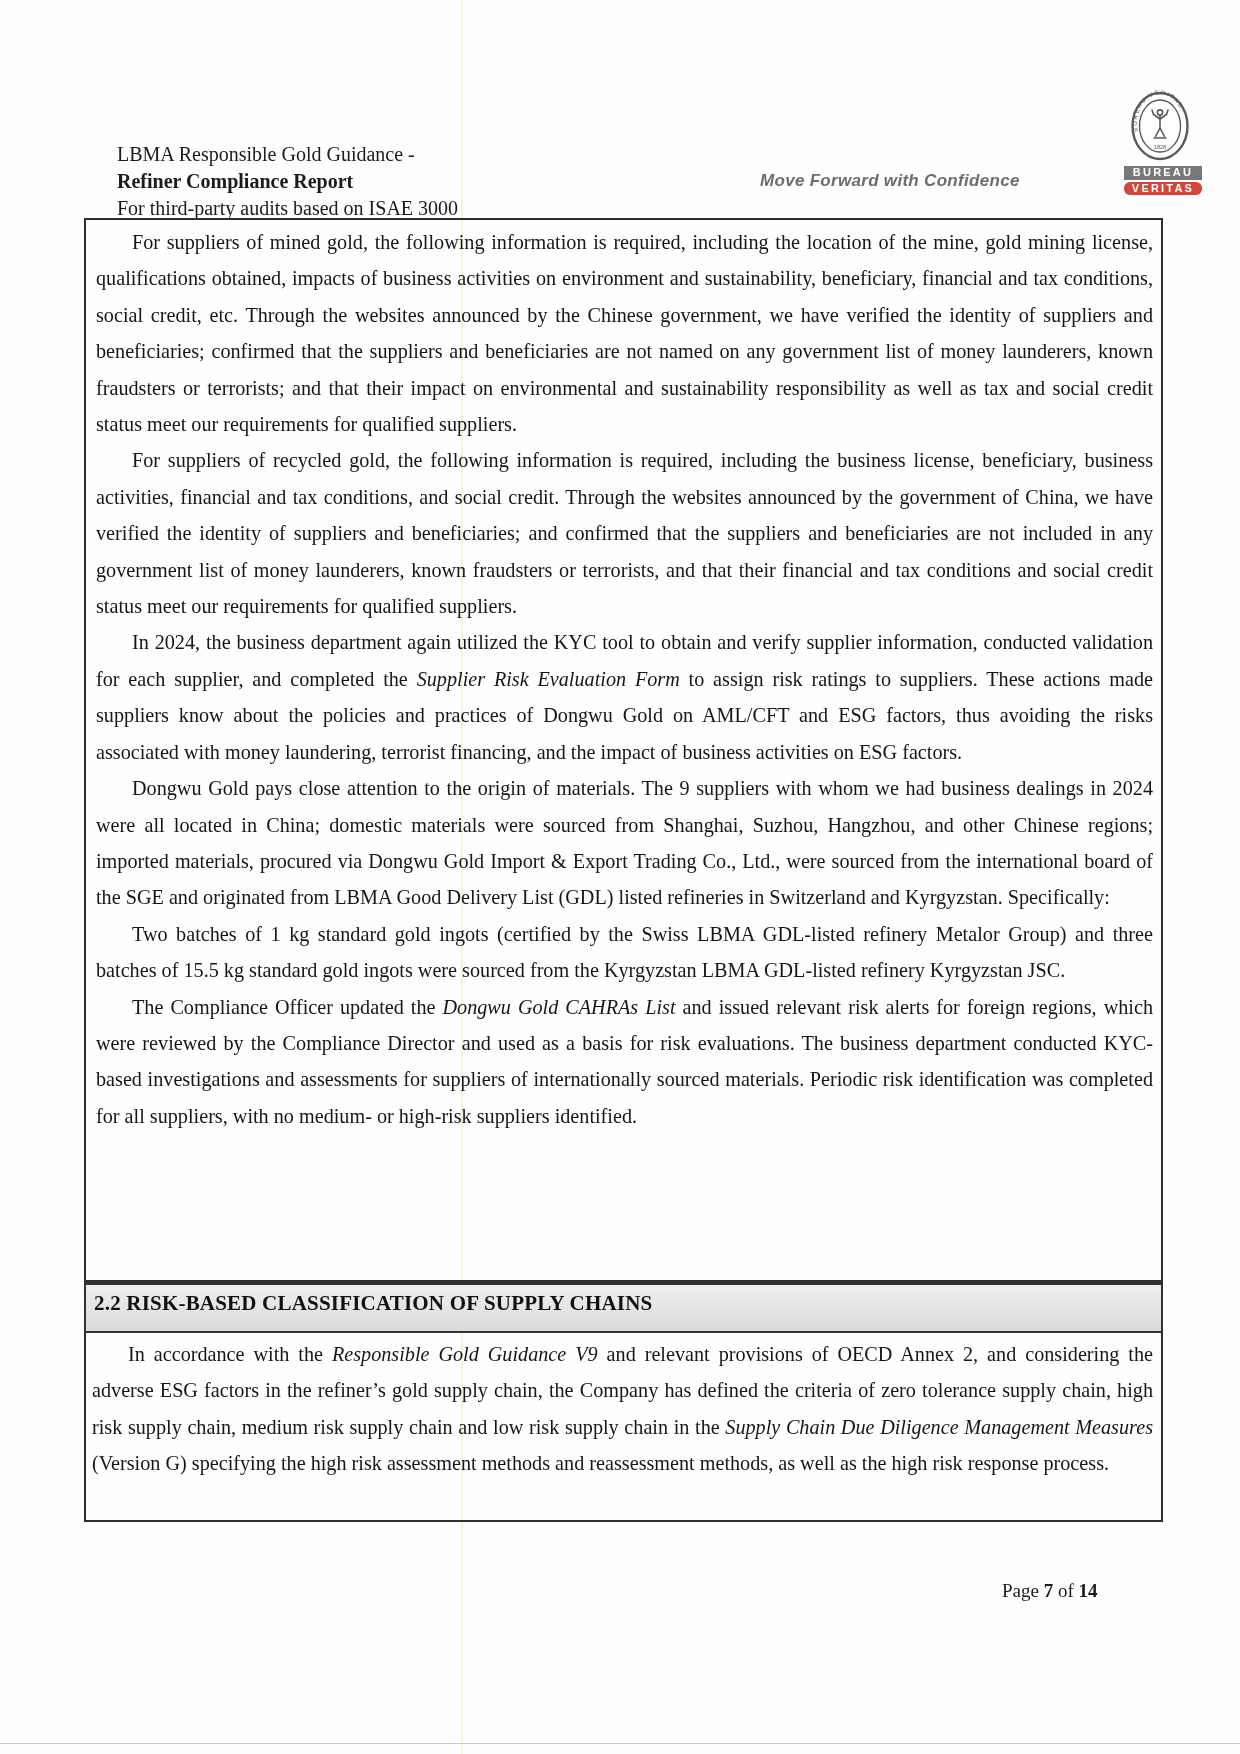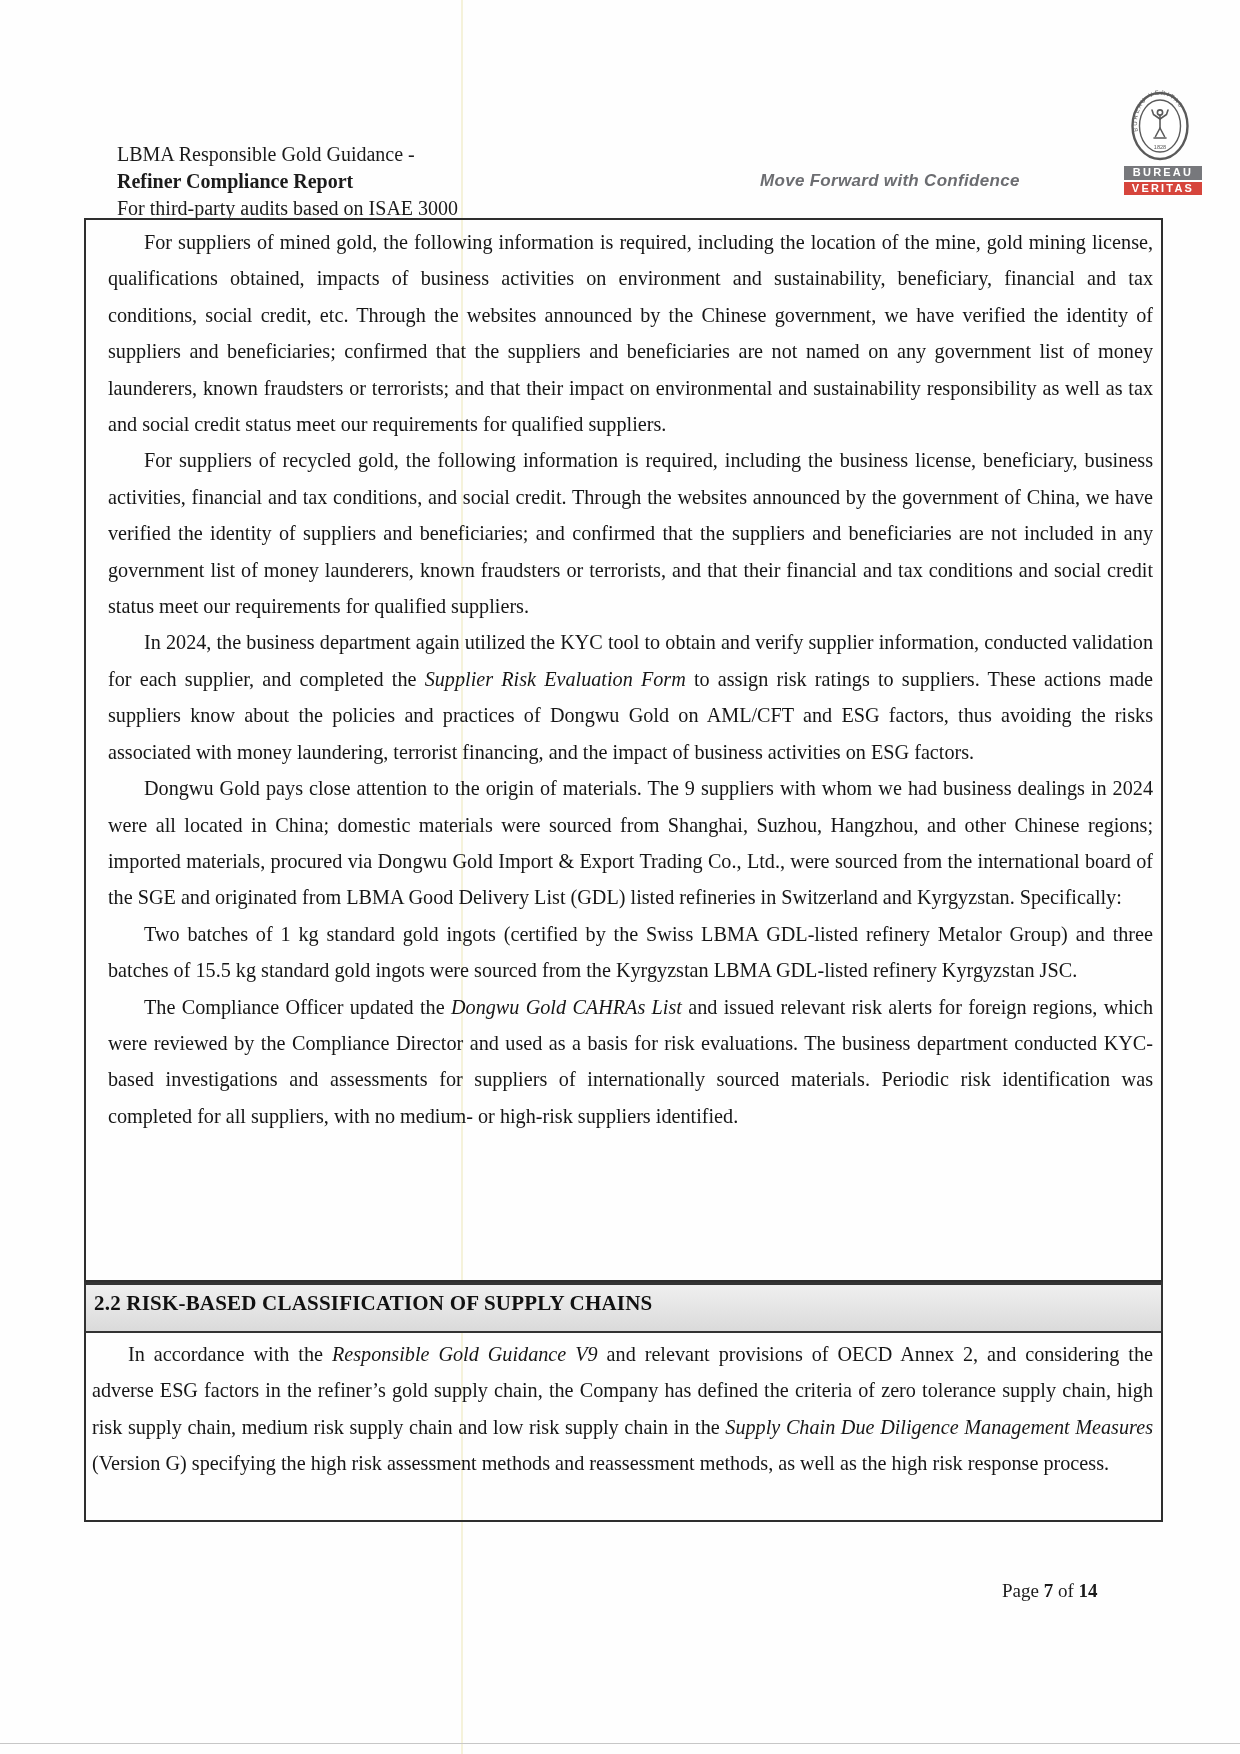--- a/index.html
+++ b/index.html
@@ -27,21 +27,21 @@
   .emblem { position:absolute; left:1129px; top:90px; width:62px; height:74px; }
   .logo-labels { position:absolute; left:1124px; top:166px; width:78px; }
   .logo-labels .lbl { height:13.5px; line-height:13.5px; margin-bottom:2px;
     text-align:center; font-family:"Liberation Sans", sans-serif;
     font-weight:bold; font-size:11px; letter-spacing:2.2px; color:#ffffff; }
 
   
   .textbox { position:absolute; left:84px; width:1079px; box-sizing:border-box;
     border:2px solid #2e2e2e; background:transparent; overflow:hidden;
     text-align:justify; font-size:20.2px; line-height:36.4px; color:#161616; }
-  #main-box  { top:218px;  height:1064px; padding:4px 8px 0 22px; }
+  #main-box  { top:218px;  height:1064px; padding:4px 8px 0 10px; }
   #section-box { top:1333px; height:189px; border-top:none; padding:3px 8px 0 6px; }
   .para { margin:0; text-indent:36px; }
   .ital { font-style:italic; }
 
   
   #heading-band { position:absolute; left:84px; top:1282px; width:1079px; height:51px;
     box-sizing:border-box; border:2px solid #333333; border-top-width:3px;
     background:linear-gradient(#efefef, #e4e4e4 55%, #dadada);
     padding:6px 8px 0 8px; font-weight:bold; font-size:21px; letter-spacing:0.2px;
     color:#111111; }
@@ -80,21 +80,21 @@
       <path d="M31 25.5 L31 38"></path>
       <path d="M31 29 L24.5 24.5 M24.5 24.5 L23 20"></path>
       <path d="M31 29 L37.5 24.5 M37.5 24.5 L39 20"></path>
       <path d="M31 38 L26.5 46.5 M31 38 L35.5 46.5"></path>
       <path d="M25 48 L37 48"></path>
     </g>
   </svg>
 
   <div class="logo-labels">
     <div class="lbl" style="background: rgb(119, 120, 124);">BUREAU</div>
-    <div class="lbl" style="background: rgb(214, 69, 60);">VERITAS</div>
+    <div class="lbl" style="background: rgb(214, 69, 60); border-radius: 6px;">VERITAS</div>
   </div>
 
   <div id="main-box" class="textbox">
       <p class="para"><span>For suppliers of mined gold, the following information is required, including the location of the mine, gold mining license, qualifications obtained, impacts of business activities on environment and sustainability, beneficiary, financial and tax conditions, social credit, etc. Through the websites announced by the Chinese government, we have verified the identity of suppliers and beneficiaries; confirmed that the suppliers and beneficiaries are not named on any government list of money launderers, known fraudsters or terrorists; and that their impact on environmental and sustainability responsibility as well as tax and social credit status meet our requirements for qualified suppliers.</span></p>
       <p class="para"><span>For suppliers of recycled gold, the following information is required, including the business license, beneficiary, business activities, financial and tax conditions, and social credit. Through the websites announced by the government of China, we have verified the identity of suppliers and beneficiaries; and confirmed that the suppliers and beneficiaries are not included in any government list of money launderers, known fraudsters or terrorists, and that their financial and tax conditions and social credit status meet our requirements for qualified suppliers.</span></p>
       <p class="para"><span>In 2024, the business department again utilized the KYC tool to obtain and verify supplier information, conducted validation for each supplier, and completed the </span><span class="ital">Supplier Risk Evaluation Form</span><span> to assign risk ratings to suppliers. These actions made suppliers know about the policies and practices of Dongwu Gold on AML/CFT and ESG factors, thus avoiding the risks associated with money laundering, terrorist financing, and the impact of business activities on ESG factors.</span></p>
       <p class="para"><span>Dongwu Gold pays close attention to the origin of materials. The 9 suppliers with whom we had business dealings in 2024 were all located in China; domestic materials were sourced from Shanghai, Suzhou, Hangzhou, and other Chinese regions; imported materials, procured via Dongwu Gold Import &amp; Export Trading Co., Ltd., were sourced from the international board of the SGE and originated from LBMA Good Delivery List (GDL) listed refineries in Switzerland and Kyrgyzstan. Specifically:</span></p>
       <p class="para"><span>Two batches of 1 kg standard gold ingots (certified by the Swiss LBMA GDL-listed refinery Metalor Group) and three batches of 15.5 kg standard gold ingots were sourced from the Kyrgyzstan LBMA GDL-listed refinery Kyrgyzstan JSC.</span></p>
       <p class="para"><span>The Compliance Officer updated the </span><span class="ital">Dongwu Gold CAHRAs List</span><span> and issued relevant risk alerts for foreign regions, which were reviewed by the Compliance Director and used as a basis for risk evaluations. The business department conducted KYC-based investigations and assessments for suppliers of internationally sourced materials. Periodic risk identification was completed for all suppliers, with no medium- or high-risk suppliers identified.</span></p>
     </div>

